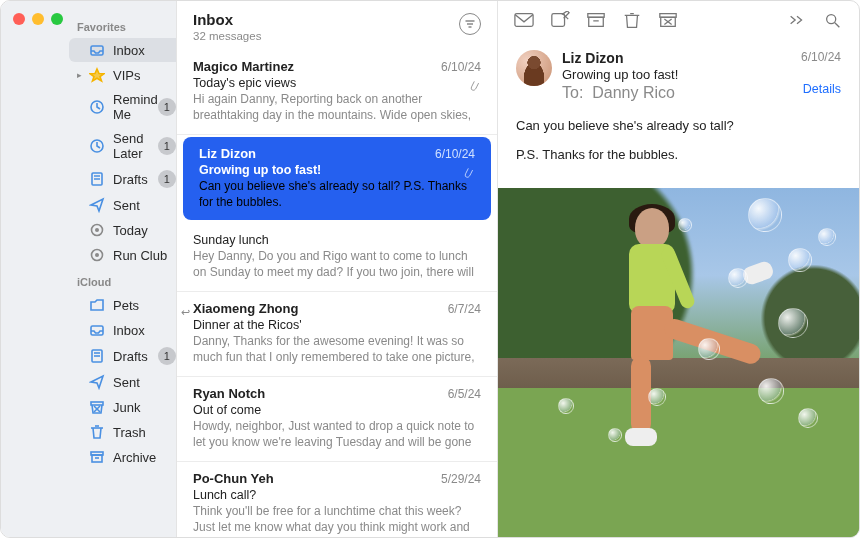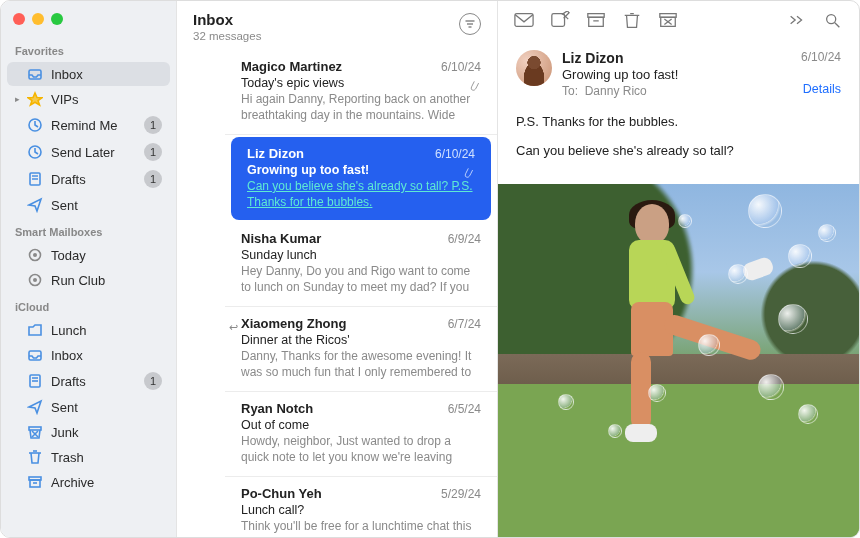--- a/index.html
+++ b/index.html
@@ -1,20 +1,20 @@
 <!DOCTYPE html>
 <html><head>
 <meta charset="utf-8">
 <style>
 * { box-sizing: border-box; margin: 0; padding: 0; }
 body { font-family: -apple-system, "Helvetica Neue", Arial, sans-serif; font-size: 13px; color: #222; background: #fff; }
 .window { width: 860px; height: 538px; border: 1px solid #ddd; border-radius: 10px; overflow: hidden; display: flex; background: #fff; }
 
 
-.sidebar { width: 175px; background: #eef0f3; padding: 12px 6px; display: flex; flex-direction: column; overflow: hidden; }
+.sidebar { width: 175px; background: #eef0f3; padding: 12px 6px; display: flex; flex-direction: row; overflow: hidden; }
 .traffic { display: flex; gap: 7px; padding: 0 6px 12px; }
 .traffic span { width: 12px; height: 12px; border-radius: 50%; display: inline-block; }
 .dot-red { background: #ff5f57; } .dot-yellow { background: #ffbd2e; } .dot-green { background: #28c940; }
 .section-label { font-size: 11px; font-weight: 600; color: #888; padding: 8px 8px 4px; }
 .side-item { display: flex; align-items: center; padding: 4px 8px; border-radius: 6px; margin: 1px 0; cursor: default; }
 .side-item.sel { background: #dcdfe4; }
 .side-item .chev { width: 12px; color: #888; font-size: 9px; }
 .side-item .ic { width: 16px; height: 16px; margin-right: 8px; display: flex; align-items: center; justify-content: center; }
 .side-item .ic svg { width: 16px; height: 16px; stroke: #4a90e2; fill: none; stroke-width: 1.6; }
 .side-item .ic.gray svg { stroke: #8a8a8a; }
@@ -22,49 +22,49 @@
 .side-item .badge { background: #c7c9cd; color: #333; font-size: 11px; border-radius: 9px; min-width: 18px; height: 18px; display: flex; align-items: center; justify-content: center; padding: 0 5px; }
 
 
 .msglist { width: 322px; border-left: 1px solid #e4e4e4; border-right: 1px solid #e4e4e4; display: flex; flex-direction: column; }
 .list-header { padding: 10px 16px 8px; display: flex; align-items: flex-start; }
 .list-header .titles { flex: 1; }
 .list-header h2 { font-size: 15px; font-weight: 700; }
 .list-header .sub { font-size: 11.5px; color: #8a8a8a; margin-top: 2px; }
 .filter-btn { width: 22px; height: 22px; border-radius: 50%; border: 1.3px solid #888; display: flex; align-items: center; justify-content: center; margin-top: 2px; }
 .filter-btn svg { width: 12px; height: 12px; stroke: #888; fill: none; stroke-width: 1.8; }
-.items { overflow-y: auto; flex: 1; padding-left: 48px; }
+.items { overflow-y: auto; flex: 1; }
 .msg { padding: 9px 16px 10px; border-bottom: 1px solid #ececec; position: relative; }
 .msg.sel { background: #2560ef; color: #fff; border-radius: 8px; margin: 2px 6px; border: none; }
 .msg .row1 { display: flex; align-items: baseline; }
 .msg .from { font-weight: 700; flex: 1; font-size: 13px; }
 .msg .date { font-size: 12px; color: #8a8a8a; }
 .msg.sel .date { color: #cfe0ff; }
 .msg .subj { font-size: 12.5px; margin: 2px 0 2px; }
 .msg.sel .subj { font-weight: 600; }
 .msg .prev { font-size: 12px; color: #8a8a8a; line-height: 1.3; max-height: 32px; overflow: hidden; }
-.msg.sel .prev { color: #5eead4; text-decoration: underline; }
+.msg.sel .prev { color: #000000; }
 .msg .attach { position: absolute; right: 16px; top: 30px; }
 .msg .attach svg { width: 12px; height: 12px; stroke: #8a8a8a; fill: none; }
 .msg.sel .attach svg { stroke: #cfe0ff; }
 .msg .reply { position: absolute; left: 4px; top: 14px; color: #8a8a8a; font-size: 11px; }
 
 
 .detail { flex: 1; display: flex; flex-direction: column; }
 .toolbar { display: flex; align-items: center; padding: 10px 16px; gap: 16px; }
 .toolbar .spacer { flex: 1; }
 .tb-btn svg { width: 20px; height: 18px; stroke: #777; fill: none; stroke-width: 1.4; }
 .msg-head { padding: 8px 18px 12px; }
 .msg-head .top { display: flex; align-items: flex-start; }
 .avatar { width: 36px; height: 36px; border-radius: 50%; background: #e6c; background: radial-gradient(circle at 30% 30%, #f1d0c0, #c89070); margin-right: 10px; position: relative; overflow: hidden; }
 .avatar::after { content:""; position:absolute; inset:0; background: radial-gradient(circle at 50% 35%, #7a4a30 0 22%, transparent 23%), radial-gradient(ellipse at 50% 80%, #6a3a20 0 40%, transparent 41%); }
 .who { flex: 1; }
 .who .sender { font-weight: 700; font-size: 14px; }
 .who .subj2 { font-size: 13px; color: #222; margin-top: 1px; }
-.who .to { font-size: 12px; color: #8a8a8a; margin-top: 2px; }
+.who .to { font-size: 16px; color: #8a8a8a; margin-top: 2px; }
 .meta { text-align: right; }
 .meta .d { font-size: 12px; color: #8a8a8a; }
 .meta .details-link { color: #1e6eff; font-size: 12.5px; margin-top: 18px; display: block; }
 .body { padding: 4px 18px 12px; font-size: 13px; }
 .body p { margin-bottom: 14px; }
 .photo { flex: 1; margin: 0; background: linear-gradient(to bottom, #8fb6e0 0%, #a8c7e8 25%, #6d9a55 55%, #6a9750 100%); position: relative; overflow: hidden; }
 .photo .tree { position:absolute; left:-30px; top:-10px; width:260px; height:240px; background: radial-gradient(circle at 40% 40%, #3d6030 0 55%, transparent 58%); filter: blur(1px); }
 .photo .tree2 { position:absolute; right:-10px; top:60px; width:110px; height:140px; background: radial-gradient(circle, #47603a 0 55%, transparent 60%); }
 .photo .wall { position:absolute; left:0; right:0; top:170px; height:40px; background: linear-gradient(#7b6a58,#6a5a48); }
 .photo .lawn { position:absolute; left:0; right:0; top:200px; bottom:0; background:#7aa552; }
@@ -148,21 +148,20 @@
         </div>
         <div class="side-item">
           <span class="chev"></span>
           <span class="ic">
             <svg viewBox="0 0 16 16">
               <path d="M2 8 L14 2 L10 14 L8 9 Z"></path>
             </svg>
           </span>
           <span class="lbl">Sent</span>
         </div>
-        <div class="section-label">Smart Mailboxes</div>
         <div class="side-item">
           <span class="chev"></span>
           <span class="ic gray">
             <svg viewBox="0 0 16 16">
               <circle cx="8" cy="8" r="5.5"></circle>
               <circle cx="8" cy="8" r="2" fill="#8a8a8a" stroke="none"></circle>
             </svg>
           </span>
           <span class="lbl">Today</span>
         </div>
@@ -177,21 +176,21 @@
           <span class="lbl">Run Club</span>
         </div>
         <div class="section-label">iCloud</div>
         <div class="side-item">
           <span class="chev"></span>
           <span class="ic">
             <svg viewBox="0 0 16 16">
               <path d="M2 5 L6 5 L8 3 L14 3 L14 13 L2 13 Z"></path>
             </svg>
           </span>
-          <span class="lbl">Lunch</span>
+          <span class="lbl">Pets</span>
         </div>
         <div class="side-item">
           <span class="chev"></span>
           <span class="ic">
             <svg viewBox="0 0 16 16">
               <rect x="2" y="4" width="12" height="9" rx="1.5"></rect>
               <polyline points="2,9 5,9 6.5,11 9.5,11 11,9 14,9"></polyline>
             </svg>
           </span>
           <span class="lbl">Inbox</span>
@@ -285,24 +284,20 @@
             <span class="from">Liz Dizon</span>
             <span class="date">6/10/24</span>
           </div>
           <div class="subj">Growing up too fast!</div>
           <span class="attach"><svg viewBox="0 0 14 14">
               <path d="M6 2 L3 8 C2 10 3 12 5 12 C7 12 8 10 9 8 L11 4" stroke-linecap="round"></path>
             </svg></span>
           <div class="prev">Can you believe she's already so tall? P.S. Thanks for the bubbles.</div>
         </div>
         <div class="msg">
-          <div class="row1">
-            <span class="from">Nisha Kumar</span>
-            <span class="date">6/9/24</span>
-          </div>
           <div class="subj">Sunday lunch</div>
           <div class="prev">Hey Danny, Do you and Rigo want to come to lunch on Sunday to meet my dad? If you two join, there will be 6 of us total. W…</div>
         </div>
         <div class="msg">
           <span class="reply">↩</span>
           <div class="row1">
             <span class="from">Xiaomeng Zhong</span>
             <span class="date">6/7/24</span>
           </div>
           <div class="subj">Dinner at the Ricos'</div>
@@ -377,22 +372,22 @@
           </div>
         </div>
         <div class="meta">
           <div class="d">6/10/24</div>
           <a class="details-link">Details</a>
         </div>
       </div>
     </div>
 
     <div class="body">
+      <p>Can you believe she's already so tall?</p>
       <p>P.S. Thanks for the bubbles.</p>
-      <p>Can you believe she's already so tall?</p>
     </div>
 
     <div class="photo">
       <div class="tree"></div>
         <div class="tree2"></div>
         <div class="wall"></div>
         <div class="lawn"></div>
       <div class="girl">
           <div class="hair"></div>
           <div class="head"></div>

